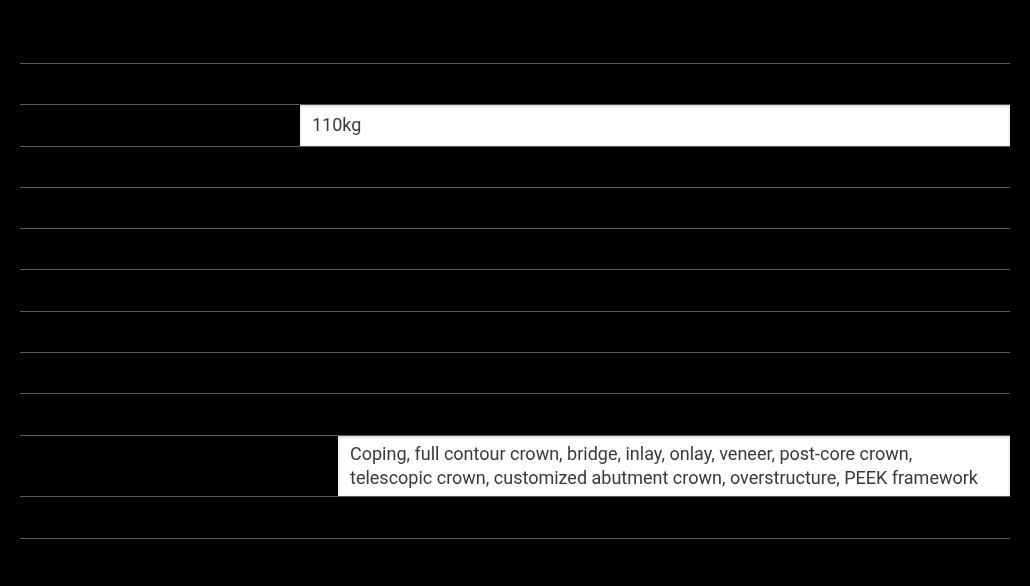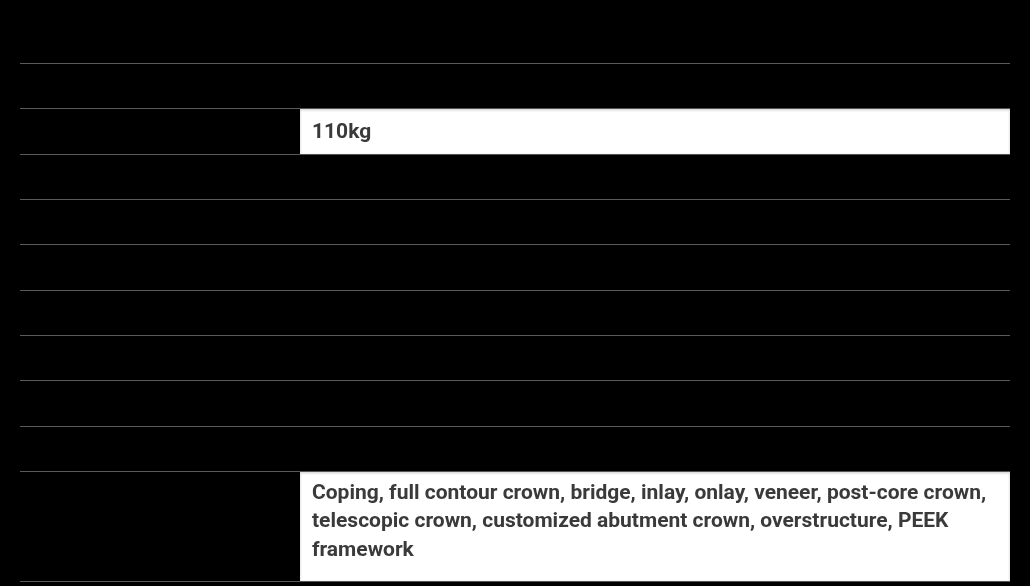--- a/index.html
+++ b/index.html
@@ -24,44 +24,44 @@
     border-bottom: 1px solid #5a5a5a;
   }
   .header-row .cell {
     font-weight: 600;
     font-size: 20px;
     color: #222;
     padding: 10px 10px 12px 10px;
   }
   .cell {
     padding: 8px 12px;
-    font-size: 21px;
+    font-size: 18px;
     line-height: 1.35;
     color: #333;
-    font-weight: bold;
   }
   .cell.label {
     width: 280px;
     flex: 0 0 280px;
   }
   .cell.value {
     flex: 1 1 auto;
   }
   
   .hl .cell.value {
     background: #ffffff;
     color: #3a3a3a;
     border-radius: 0;
     box-shadow: 0 1px 3px rgba(0,0,0,0.2) inset, 0 0 0 1px rgba(0,0,0,0.05);
     padding: 8px 12px;
   }
   
   .tall .cell.value {
     padding-top: 6px;
-    padding-bottom: 18px;
+    padding-bottom: 6px;
+    margin-left: 38px;
   }
   .obscured {
     
     color: #000 !important;
     text-shadow: none;
     user-select: none;
   }
 </style>
 </head>
 <body>

